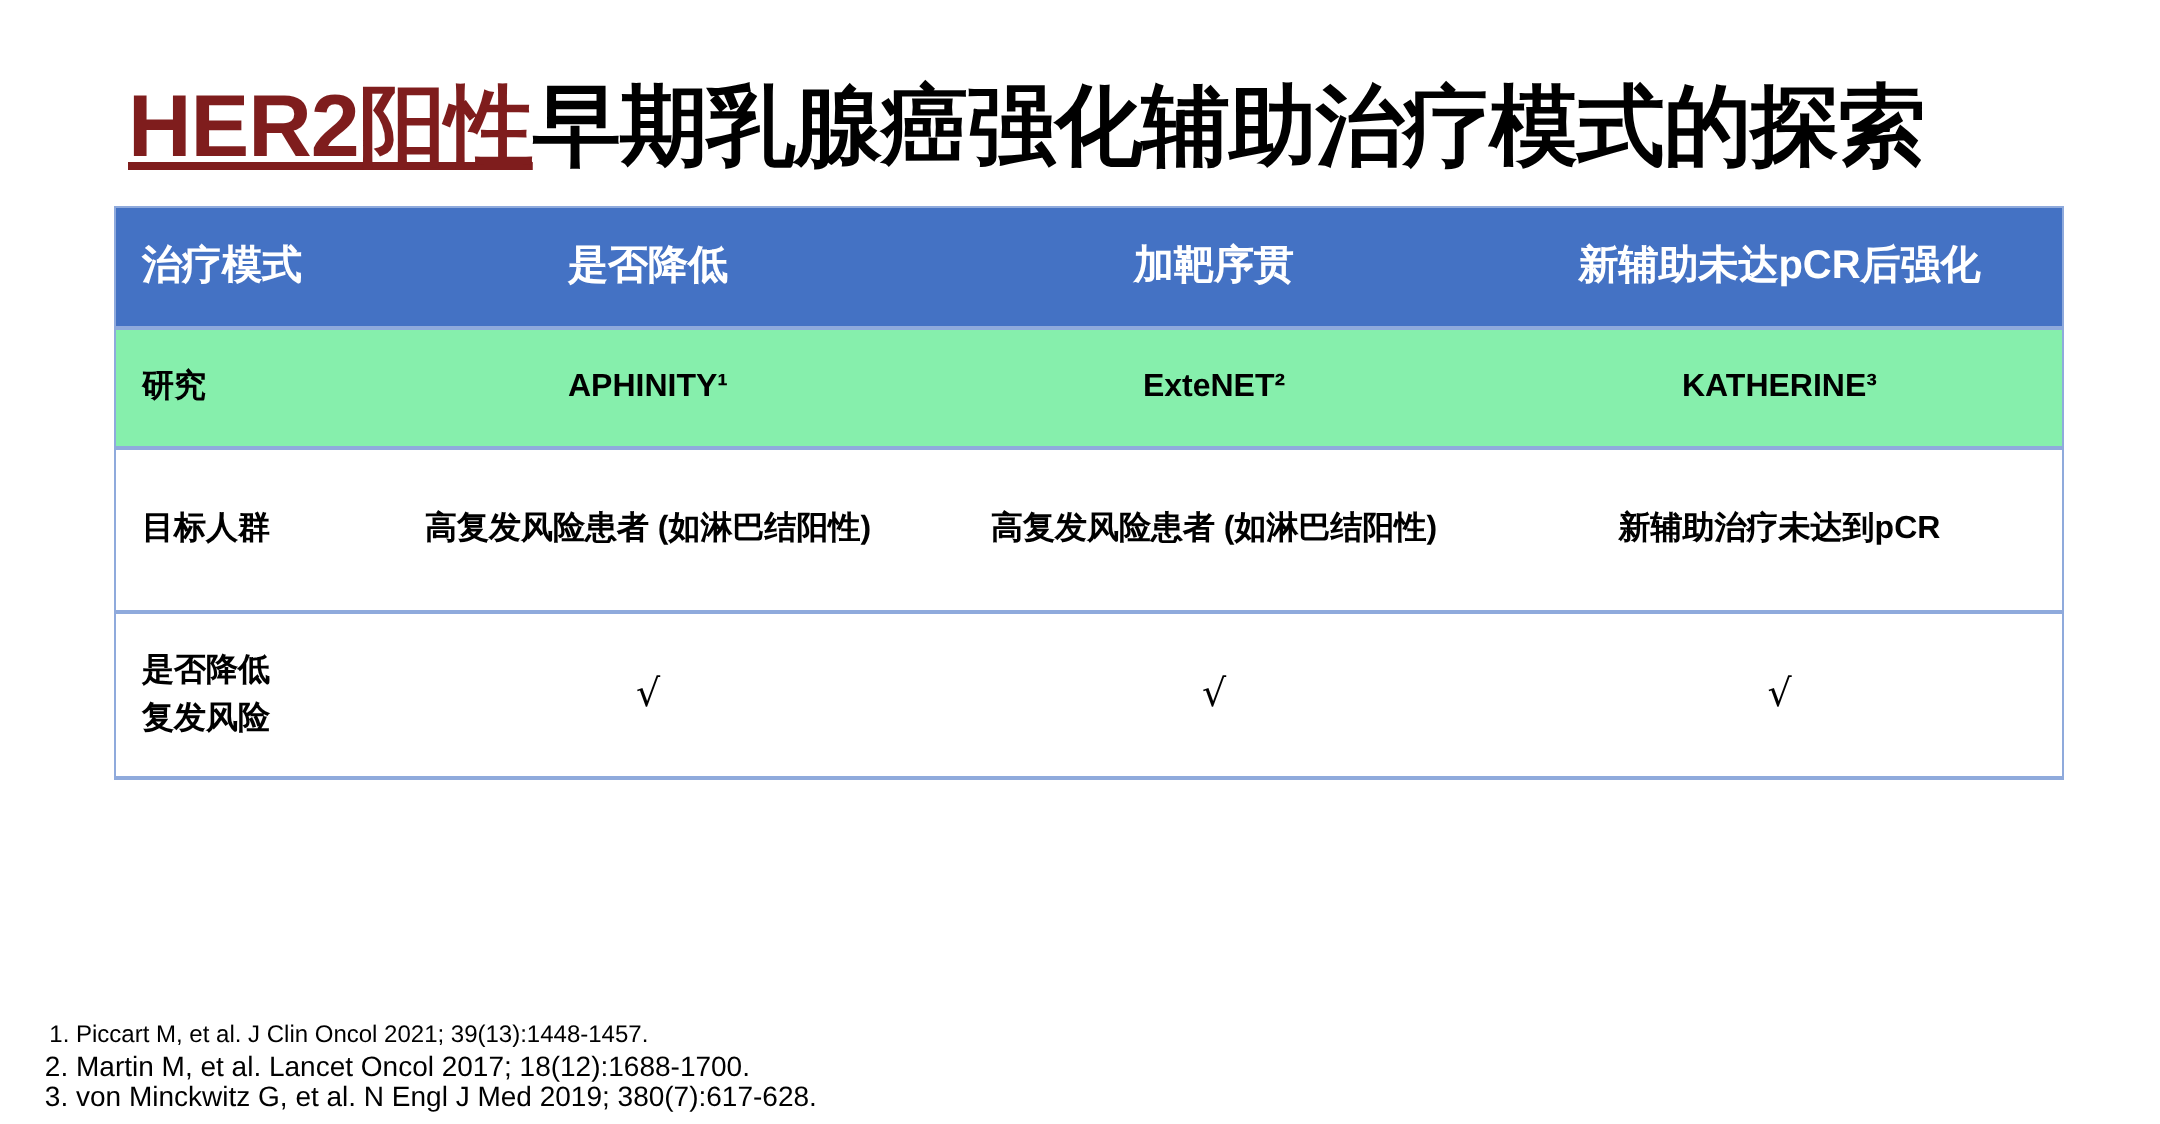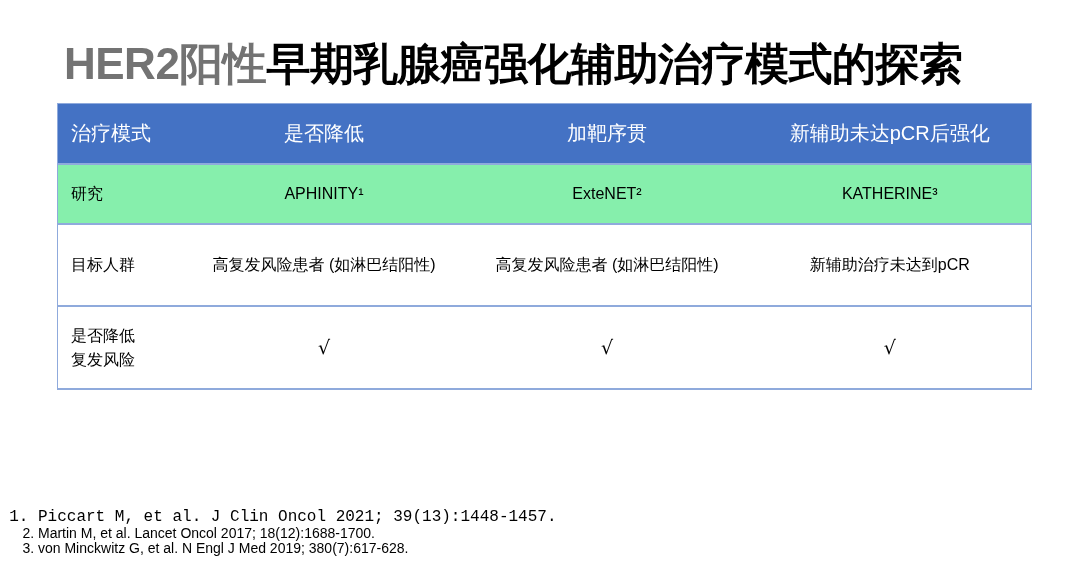--- a/index.html
+++ b/index.html
@@ -16,21 +16,21 @@
   .title {
     position: absolute;
     left: 64px; top: 6px;
     font-size: 44px;
     font-weight: bold;
     line-height: 1.3;
     letter-spacing: -0.5px;
     white-space: nowrap;
     color: #000000;
   }
-  .title .hl { color: #737373; }
+  .title .hl { color: #7f1d1d; text-decoration: underline; }
 
   
   .tbl-wrap {
     position: absolute;
     left: 57px; top: 103px;
     width: 975px;
   }
   table.tbl {
     border-collapse: collapse;
     table-layout: fixed;
@@ -38,21 +38,21 @@
     border: 1.5px solid #8FAADC;
   }
   table.tbl col.c-label { width: 125px; }
   table.tbl col.c-data  { width: 283px; }
 
   table.tbl th, table.tbl td {
     border-top: 2px solid #8FAADC;
     border-bottom: 2px solid #8FAADC;
     padding: 2px 6px;
     vertical-align: middle;
-    font-weight: normal;
+    font-weight: bold;
     color: #000000;
     font-size: 16px;
     text-align: center;
     white-space: pre-line;
     line-height: 1.45;
   }
   table.tbl .lbl {
     text-align: left;
     padding-left: 13px;
   }
@@ -85,21 +85,21 @@
     left: 10px; top: 510px;
     margin: 0;
     padding-left: 28px;
     color: #000000;
   }
   .footnotes li {
     font-size: 14px;
     line-height: 15.5px;
     list-style-type: decimal;
   }
-  .footnotes li:first-child { font-size: 16px; font-family: Liberation Mono, monospace; }
+  .footnotes li:first-child { font-size: 12px; }
 </style>
 </head>
 <body>
 
 <div class="slide">
 
   <h1 class="title"><span class="hl">HER2阳性</span><span>早期乳腺癌强化辅助治疗模式的探索</span></h1>
 
   <div class="tbl-wrap">
     <table class="tbl">

